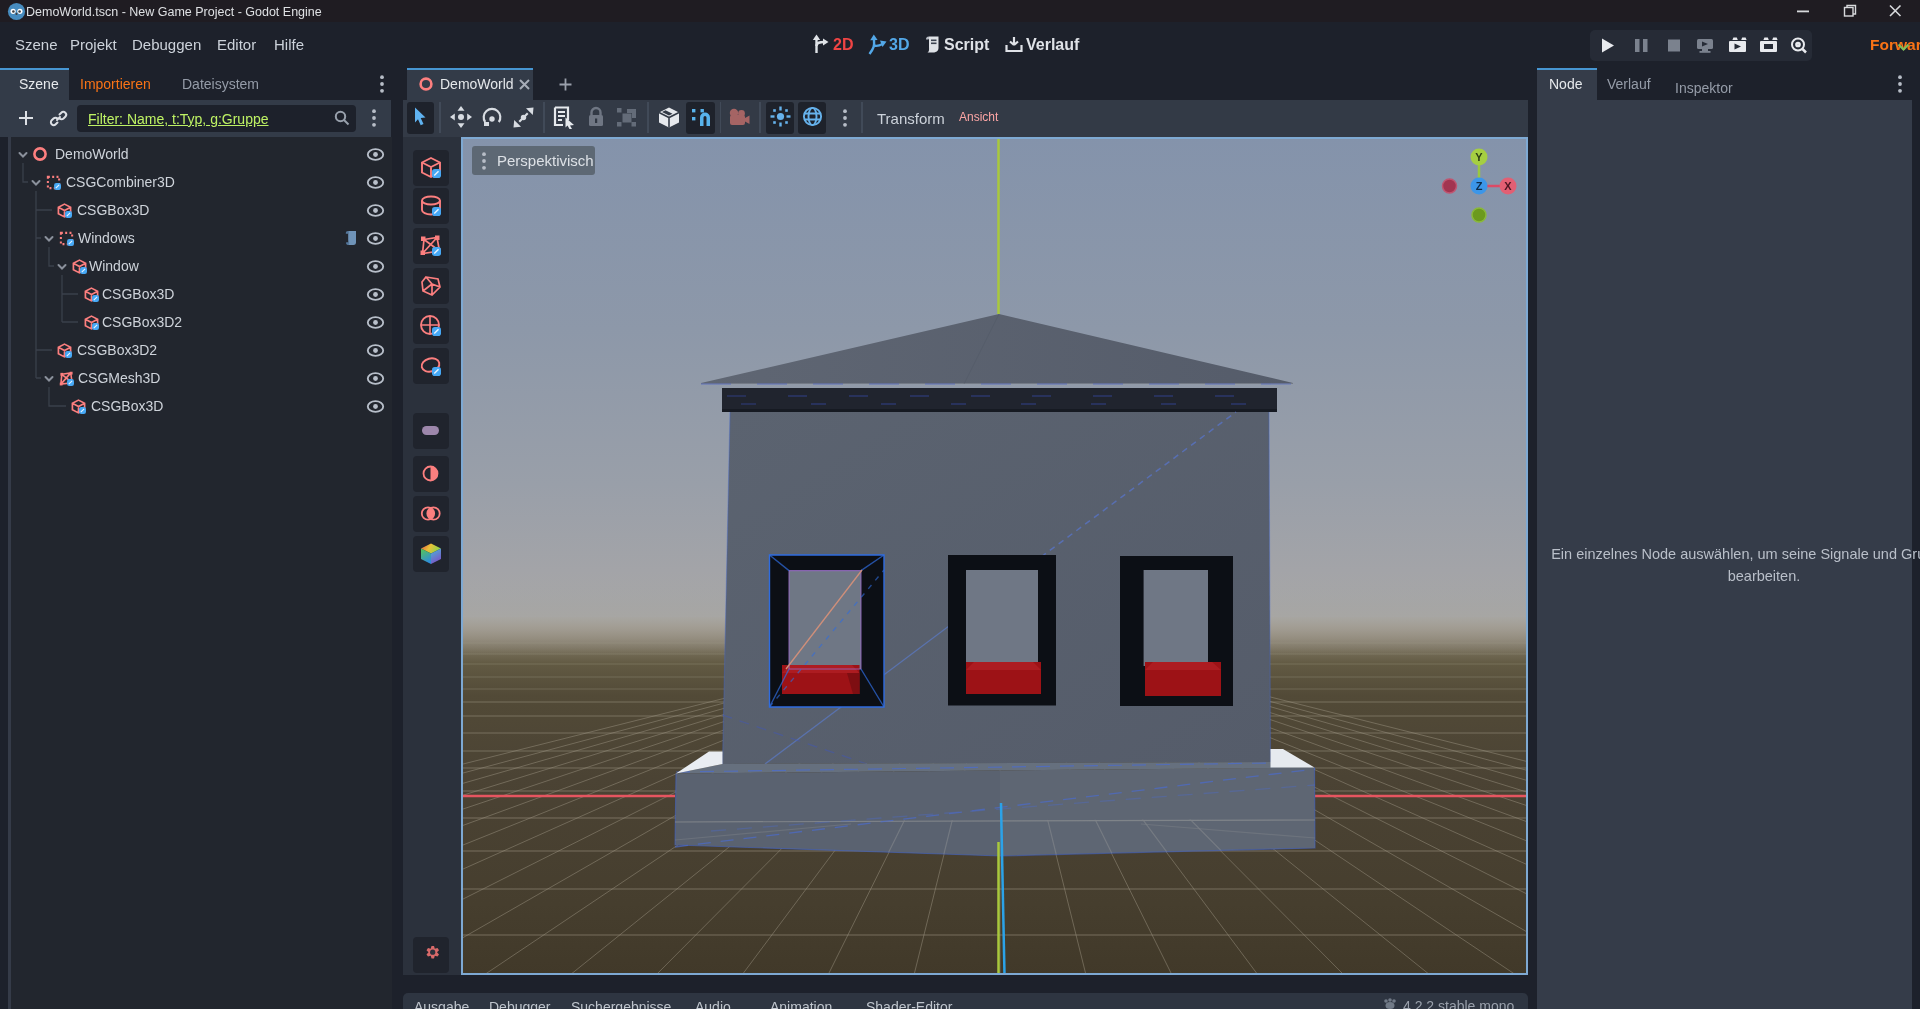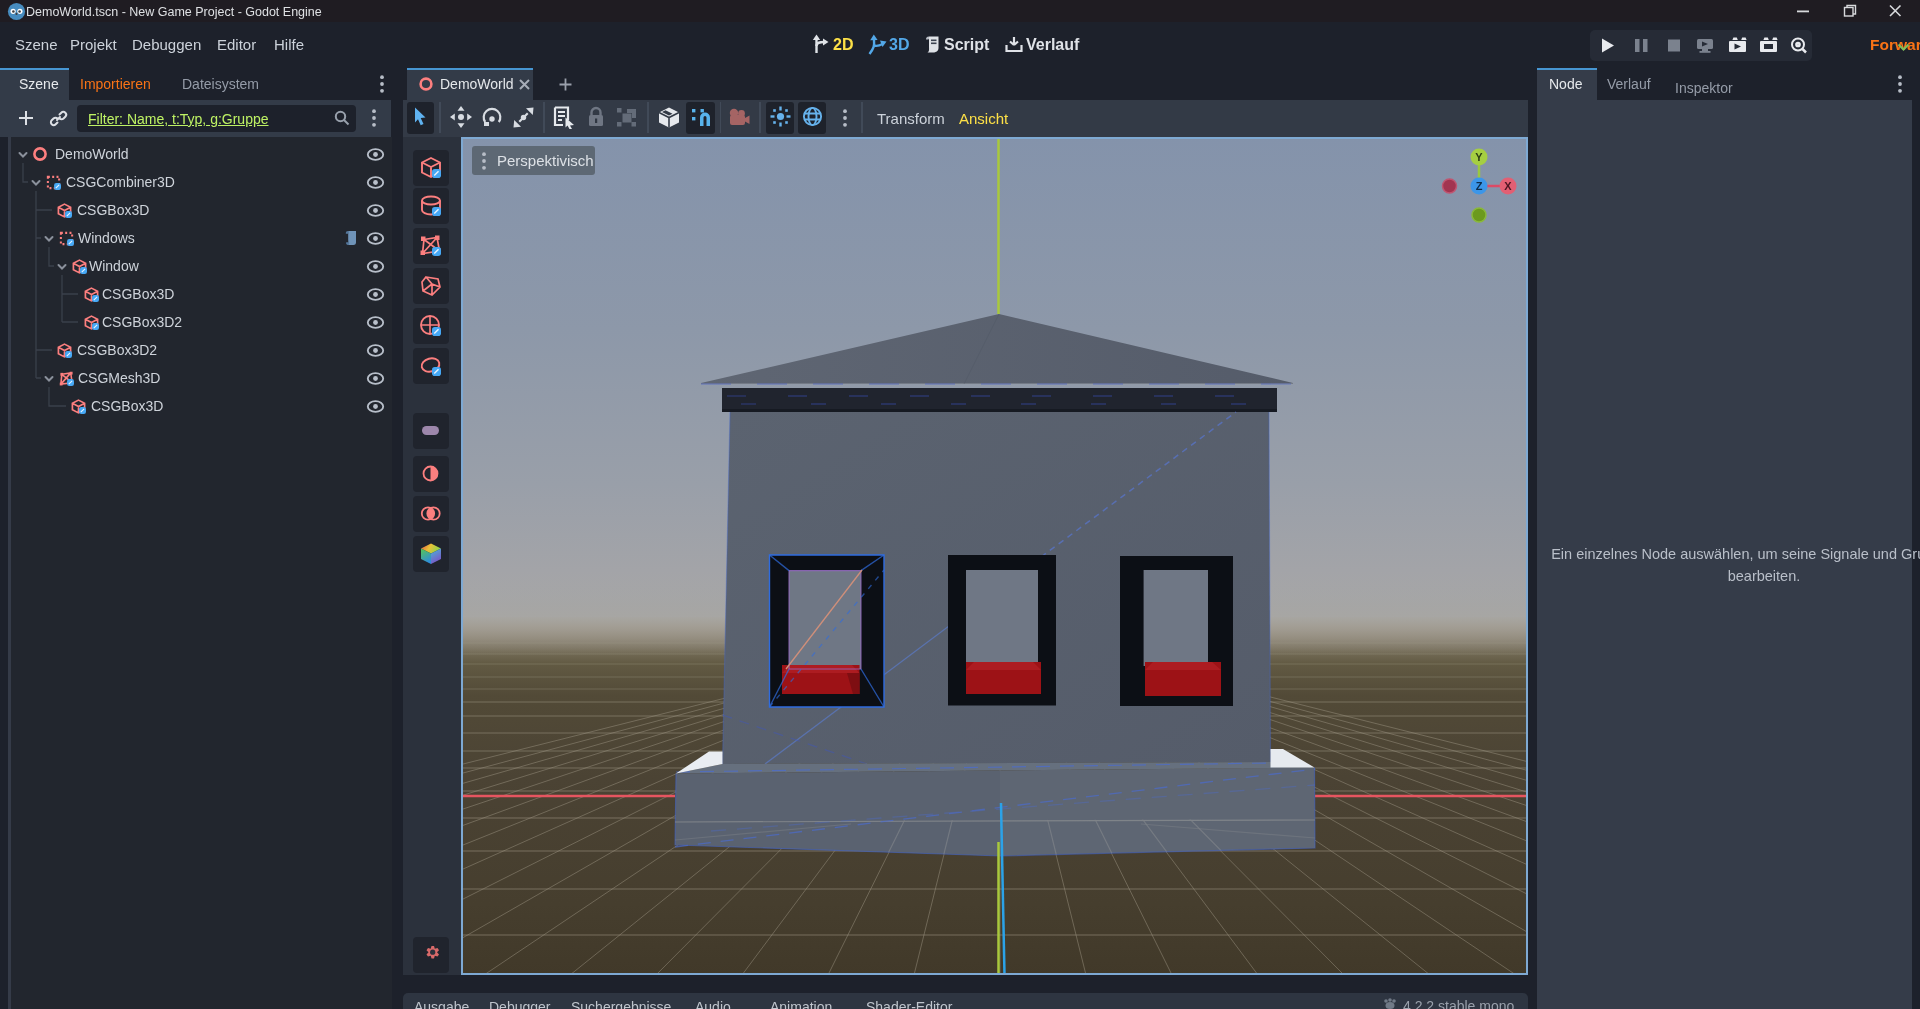--- a/index.html
+++ b/index.html
@@ -37,21 +37,21 @@
 <div class="txt" style="left:132px;top:36px;font-size:15px;color:#ccd2da;">Debuggen</div>
 <div class="txt" style="left:217px;top:36px;font-size:15px;color:#ccd2da;">Editor</div>
 <div class="txt" style="left:274px;top:36px;font-size:15px;color:#ccd2da;">Hilfe</div>
 
 <svg style="left:811px;top:34px;" width="22" height="21" viewBox="0 0 22 21">
   <path d="M5.5 19 V5" stroke="#dfe2e7" stroke-width="2.4" fill="none"></path>
   <path d="M5.5 0.5 L1.8 6 H9.2 Z" fill="#dfe2e7"></path>
   <path d="M5.5 12 C5.5 8.5 9 8 13 8" stroke="#dfe2e7" stroke-width="2.4" fill="none"></path>
   <path d="M17.5 8 L12 4.5 V11.5 Z" fill="#dfe2e7"></path>
 </svg>
-<div class="txt" style="left:833px;top:36px;font-size:16px;font-weight:700;color:#fde047;">2D</div>
+<div class="txt" style="left:833px;top:36px;font-size:16px;font-weight:700;color:#ef4444;">2D</div>
 <svg style="left:867px;top:34px;" width="22" height="21" viewBox="0 0 22 21">
   <path d="M2.5 20 C7 14 7.5 12 7 5.5" stroke="#53a8e8" stroke-width="2.4" fill="none"></path>
   <path d="M6.8 0.5 L3.2 6.2 L10.6 6 Z" fill="#53a8e8"></path>
   <path d="M7 11.5 C10 12.5 12 12 15.5 10" stroke="#53a8e8" stroke-width="2.4" fill="none"></path>
   <path d="M19.5 7.5 L13 6.5 L15.5 13 Z" fill="#53a8e8"></path>
 </svg>
 <div class="txt" style="left:889px;top:36px;font-size:16px;font-weight:700;color:#53a8e8;">3D</div>
 <svg style="left:924px;top:35px;" width="17" height="19" viewBox="0 0 17 19">
   <path d="M5 1.5 H14.5 V13 C14.5 16 12 17.5 9 17.5 H3.5 C5.5 16.5 5 14.5 5 12 Z" fill="#dfe2e7"></path>
   <path d="M5 1.5 C2.5 1.5 2 3 2 4.5 C3.5 4.5 5.5 4.5 5 3.5 Z" fill="#b9bec6"></path>
@@ -332,21 +332,21 @@
       <circle cx="10.5" cy="10.5" r="8.6"></circle>
       <ellipse cx="10.5" cy="10.5" rx="4" ry="8.6"></ellipse>
       <path d="M2.2 7.5 H18.8 M2.2 13.5 H18.8"></path>
     </g>
 </svg>
 <svg style="left:843px;top:109px;" width="4" height="18">
     <use href="#vdots" width="4" height="18"></use>
   </svg>
 <div class="abs" style="left:861px;top:102px;width:1.5px;height:31px;background:#414a58;"></div>
 <div class="txt" style="left:877px;top:110px;font-size:15px;color:#ccd2da;">Transform</div>
-<div class="txt" style="left:959px;top:110px;font-size:15px;color:#fde047;text-align:right;">Ansicht</div>
+<div class="txt" style="left:959px;top:110px;font-size:12px;color:#fca5a5;text-align:right;">Ansicht</div>
 
 <div class="abs" style="left:403px;top:137px;width:58px;height:838px;background:#2b313c;"></div>
 <svg style="left:403px;top:137px;" width="58" height="838" viewBox="0 0 58 838">
   <g fill="#20242d">
     <rect x="10" y="13" width="36" height="36" rx="4"></rect>
       <rect x="10" y="51" width="36" height="36" rx="4"></rect>
     <rect x="10" y="91" width="36" height="36" rx="4"></rect>
       <rect x="10" y="131" width="36" height="36" rx="4"></rect>
     <rect x="10" y="171" width="36" height="36" rx="4"></rect>
       <rect x="10" y="211" width="36" height="36" rx="4"></rect>

